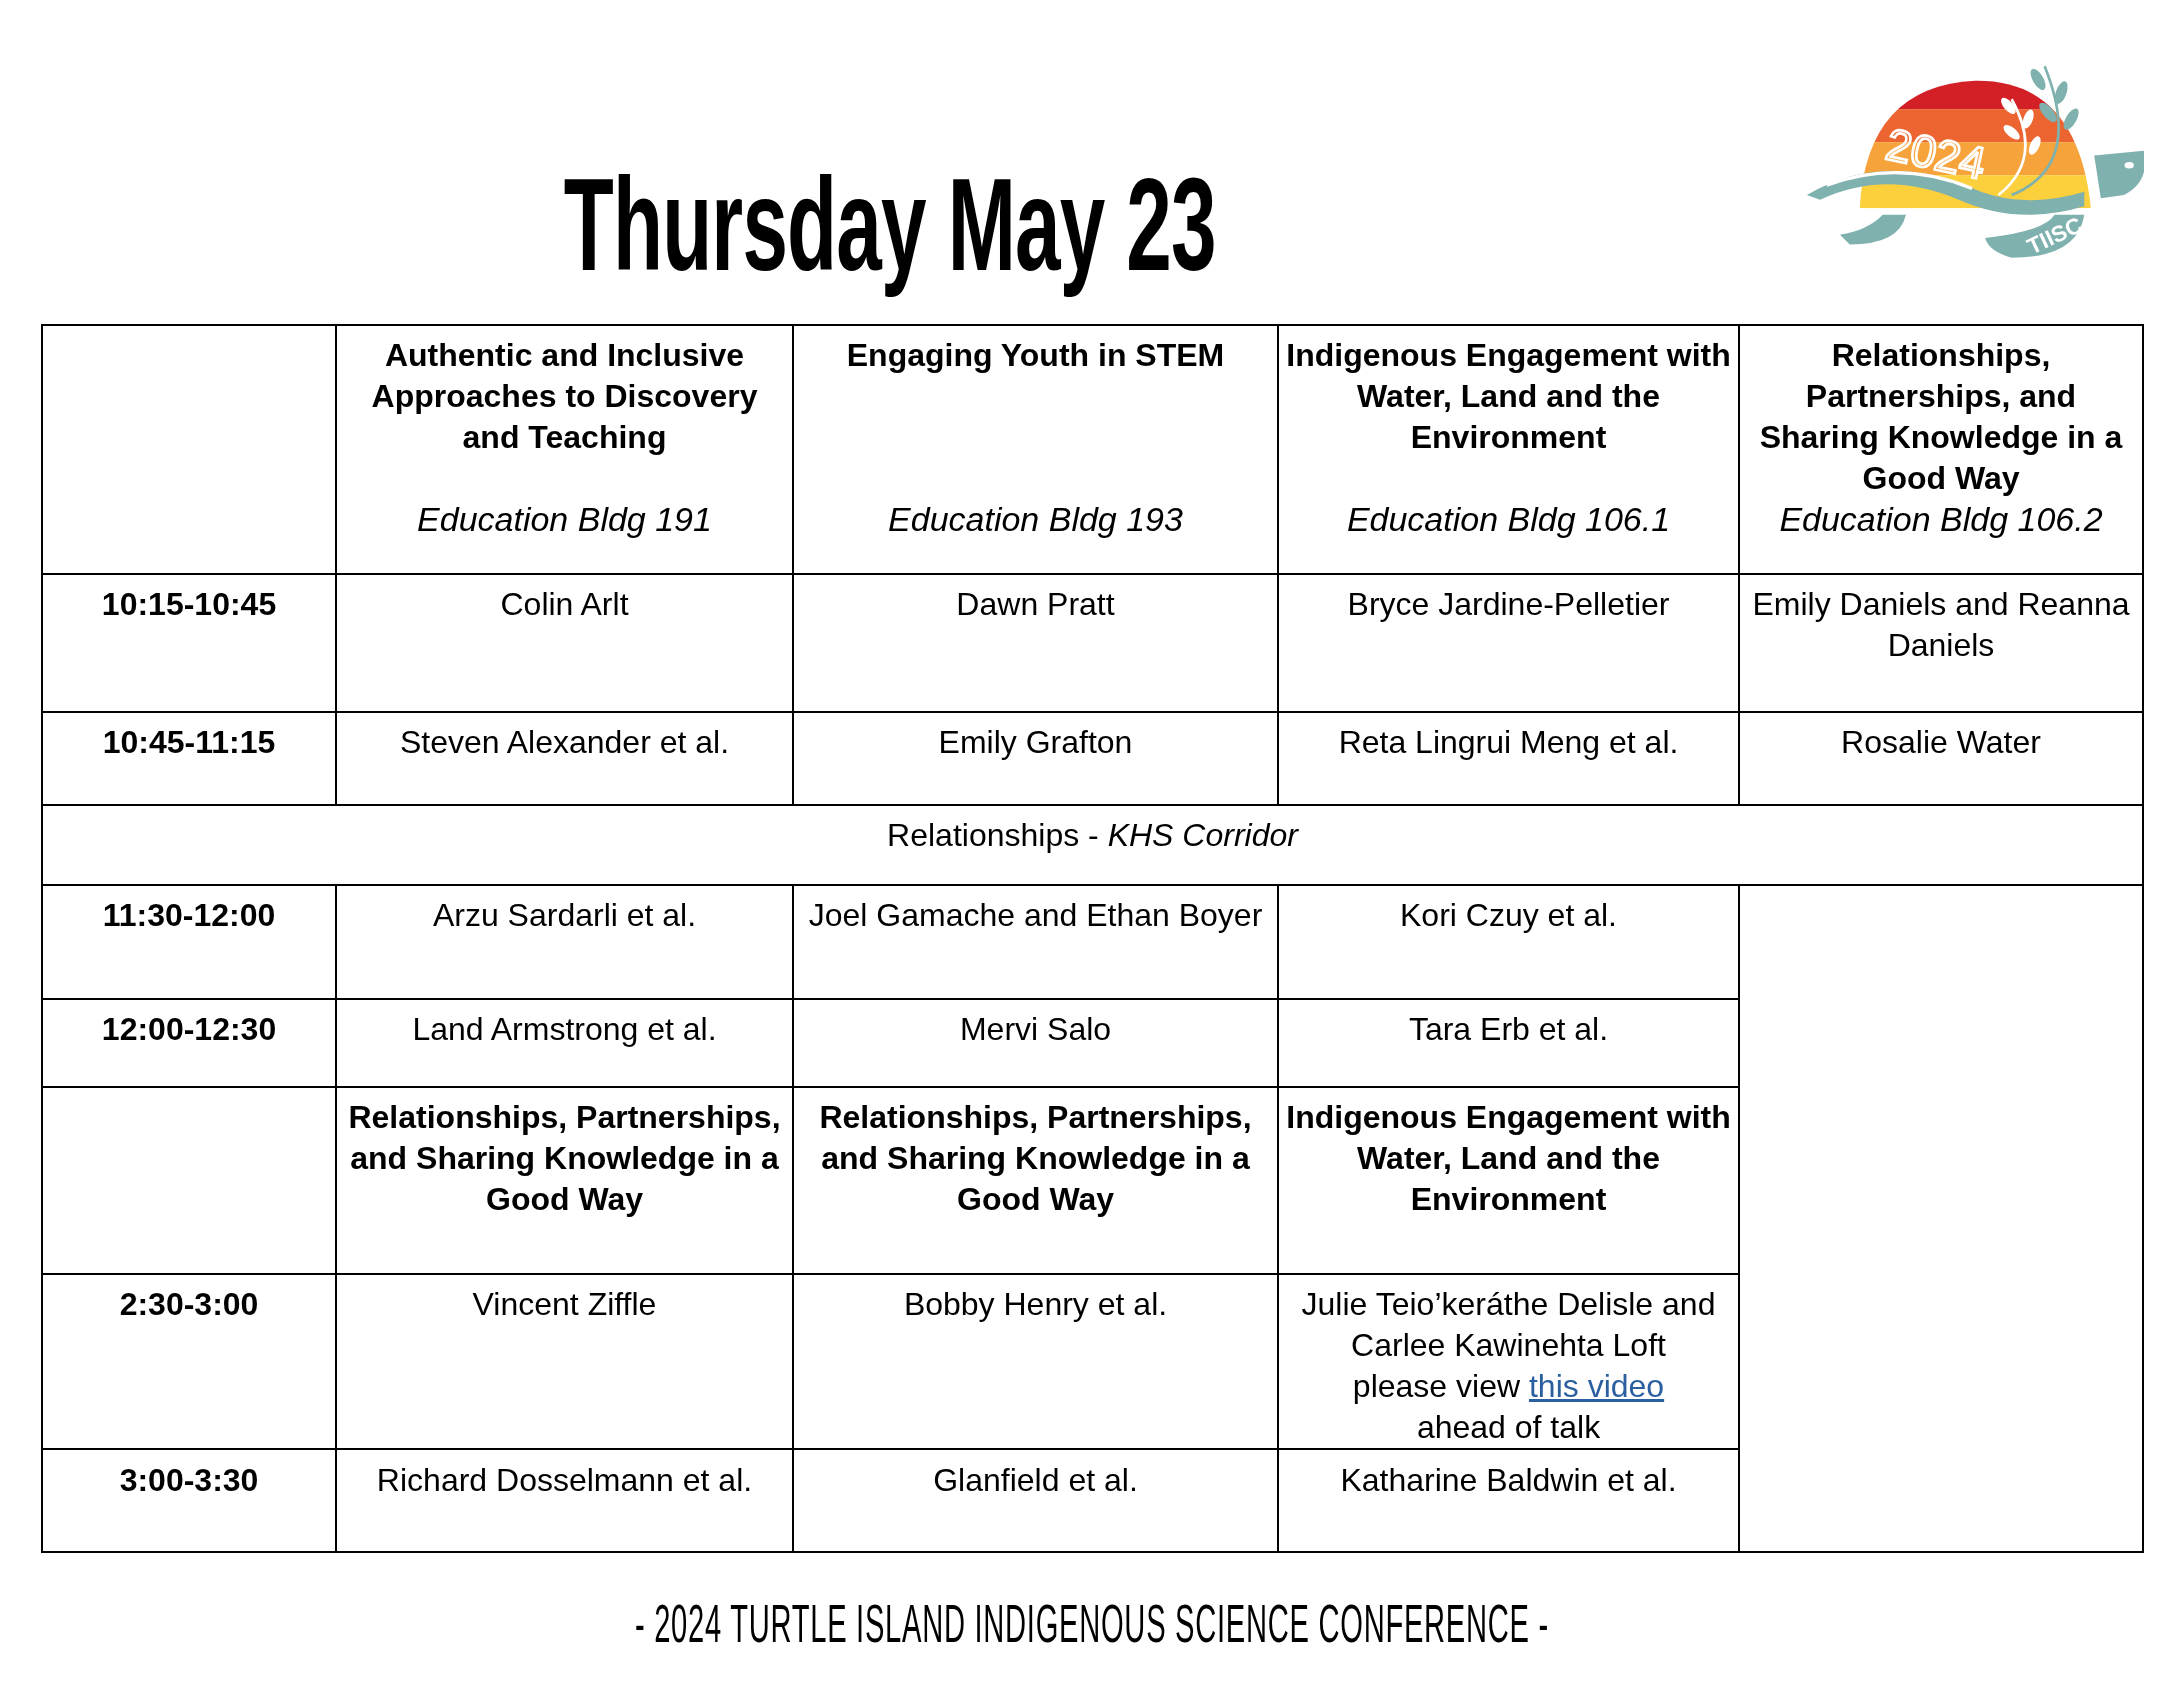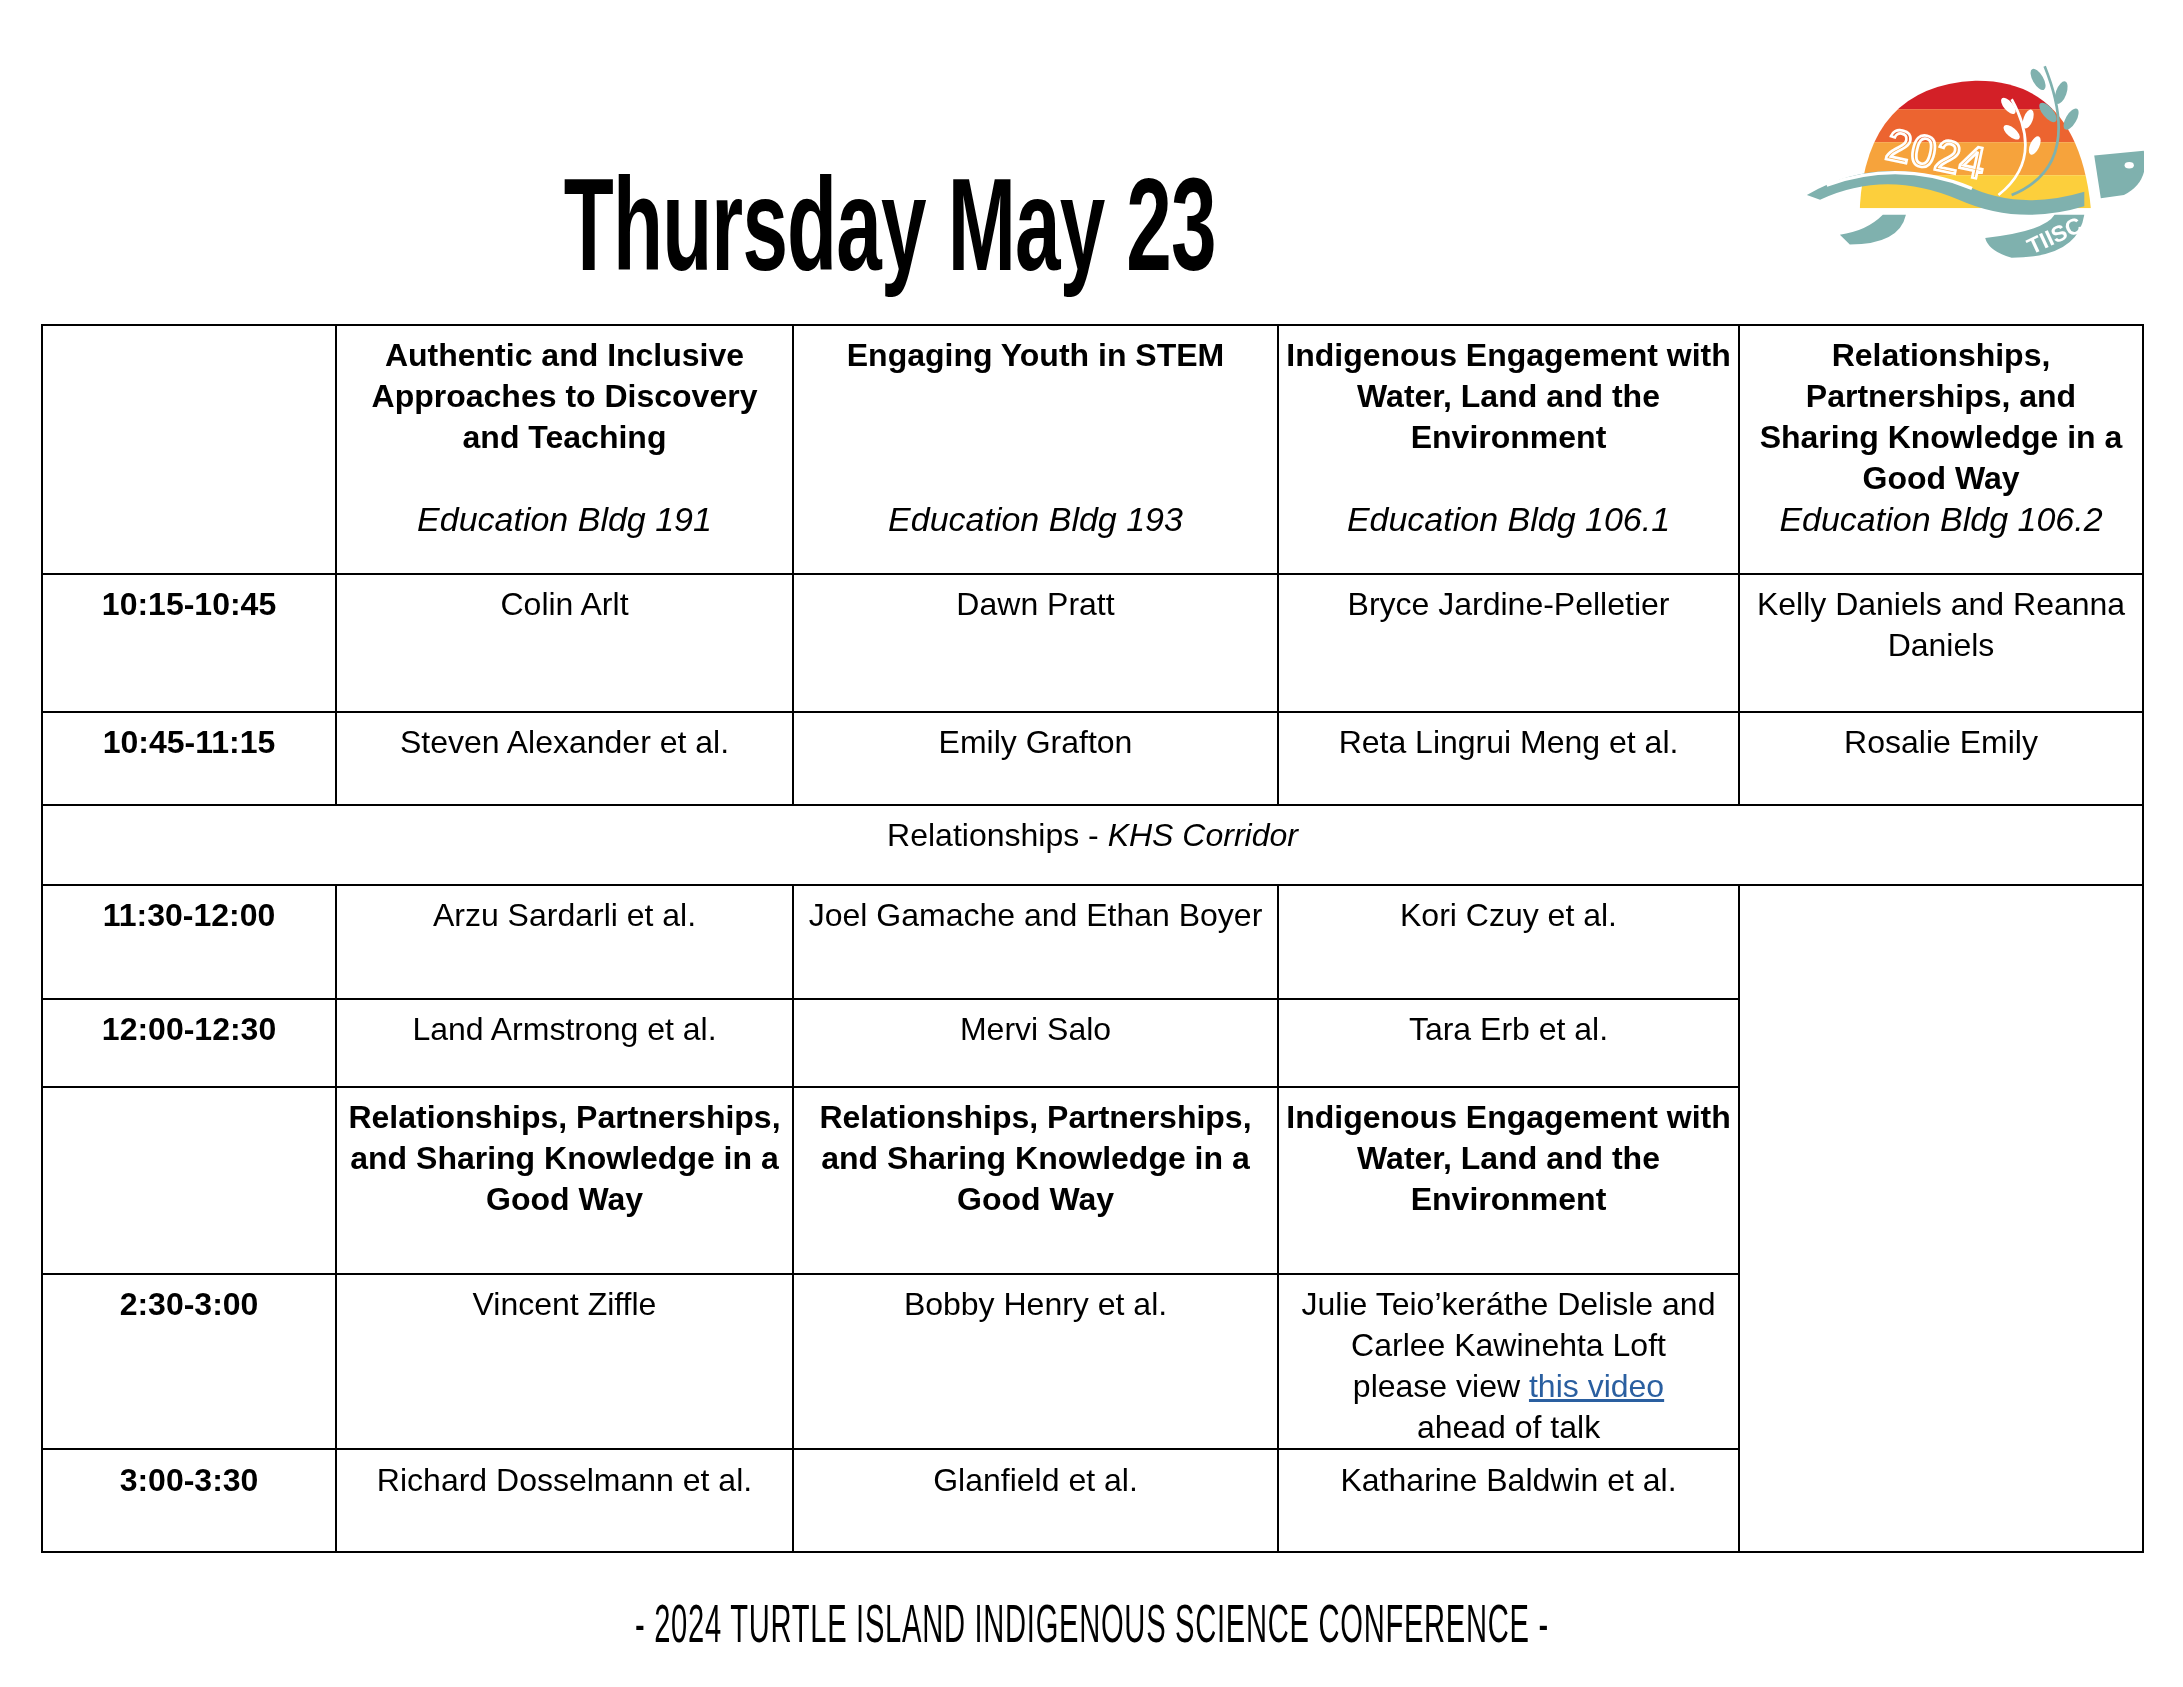--- a/index.html
+++ b/index.html
@@ -79,28 +79,28 @@
     <td class="track"><span>Authentic and Inclusive Approaches to Discovery and Teaching</span><br><br><span class="room">Education Bldg 191</span></td>
     <td class="track"><span>Engaging Youth in STEM</span><br><br><br><br><span class="room">Education Bldg 193</span></td>
     <td class="track"><span>Indigenous Engagement with Water, Land and the Environment</span><br><br><span class="room">Education Bldg 106.1</span></td>
     <td class="track"><span>Relationships, Partnerships, and Sharing Knowledge in a Good Way</span><span class="room">Education Bldg 106.2</span></td>
   </tr>
   <tr style="height:138px">
     <td class="time">10:15-10:45</td>
     <td>Colin Arlt</td>
     <td>Dawn Pratt</td>
     <td>Bryce Jardine-Pelletier</td>
-    <td>Kelly Daniels and Reanna Daniels</td>
+    <td>Emily Daniels and Reanna Daniels</td>
   </tr>
   <tr style="height:93px">
     <td class="time">10:45-11:15</td>
     <td>Steven Alexander et al.</td>
     <td>Emily Grafton</td>
     <td>Reta Lingrui Meng et al.</td>
-    <td>Rosalie Emily</td>
+    <td>Rosalie Water</td>
   </tr>
   <tr style="height:80px">
     <td class="refresh" colspan="5"><span>Relationships - </span><span class="loc">KHS Corridor</span></td>
   </tr>
   <tr style="height:114px">
     <td class="time">11:30-12:00</td>
     <td>Arzu Sardarli et al.</td>
     <td>Joel Gamache and Ethan Boyer</td>
     <td>Kori Czuy et al.</td>
     <td rowspan="6"></td>

